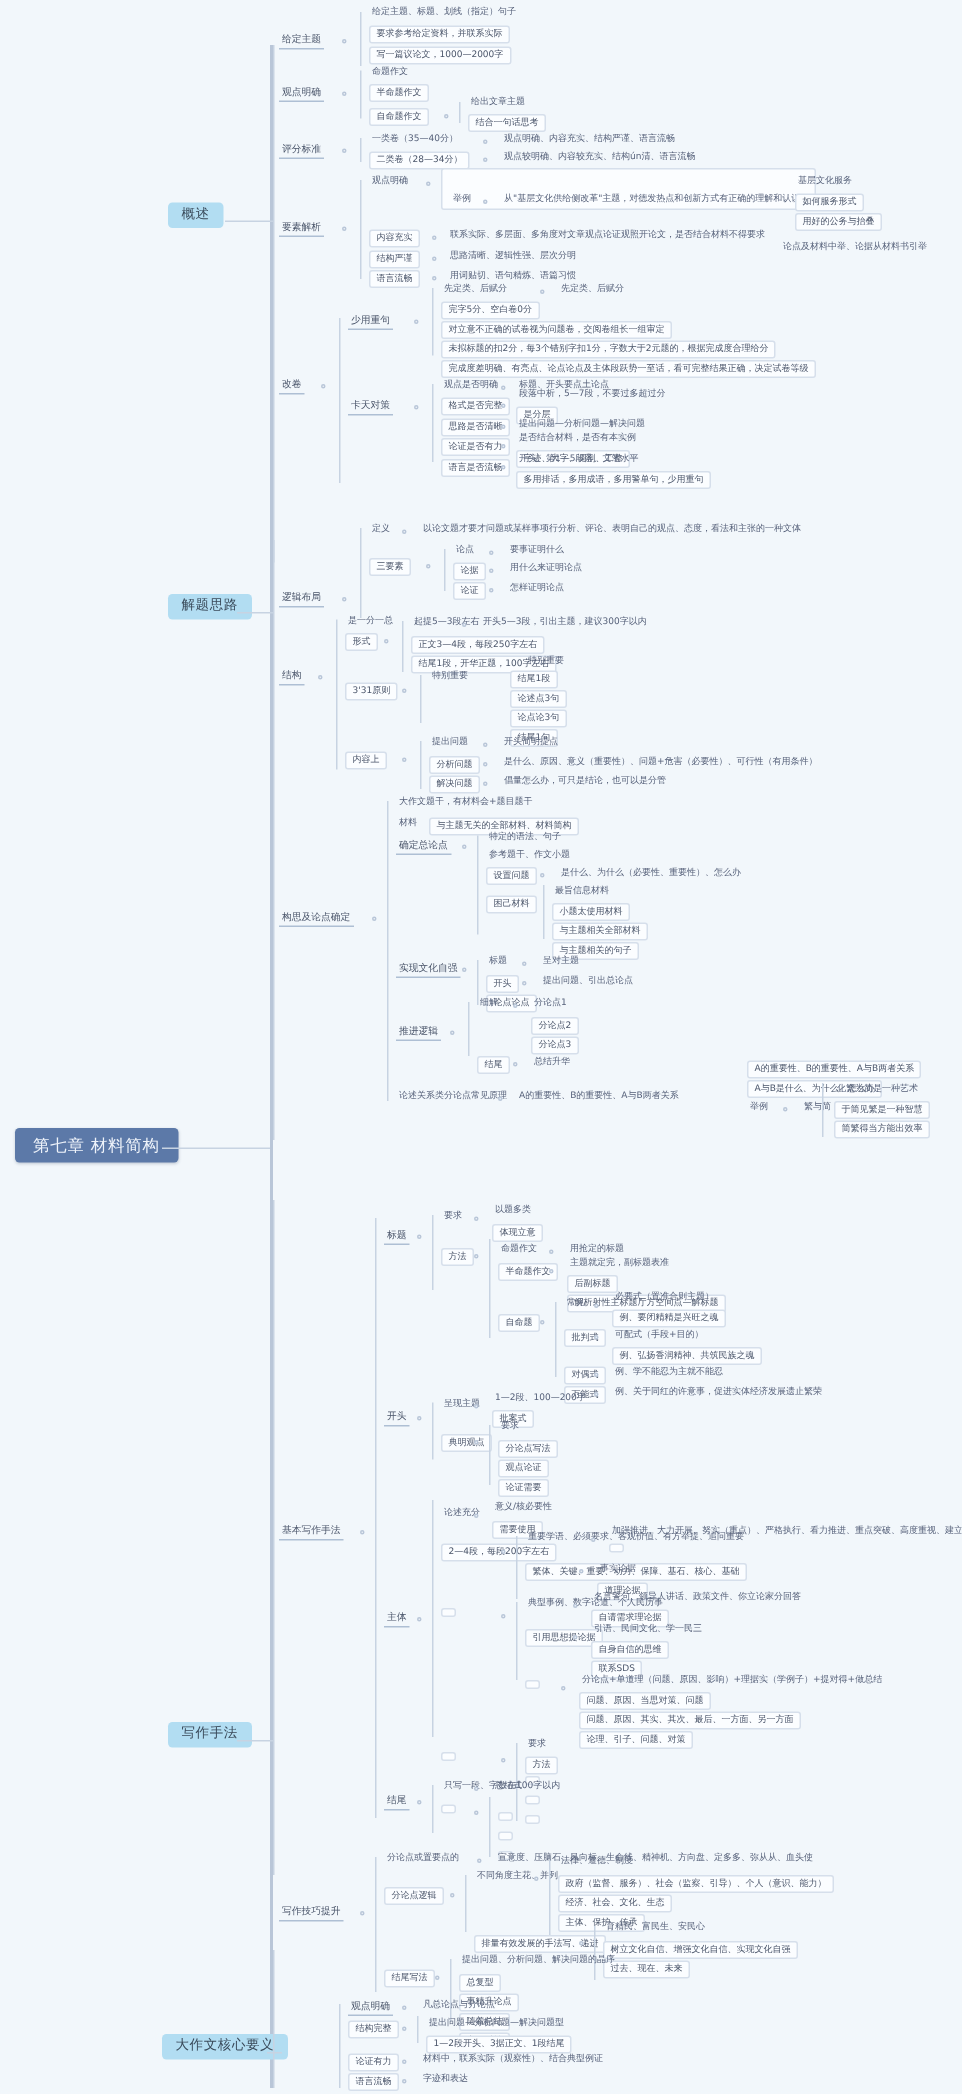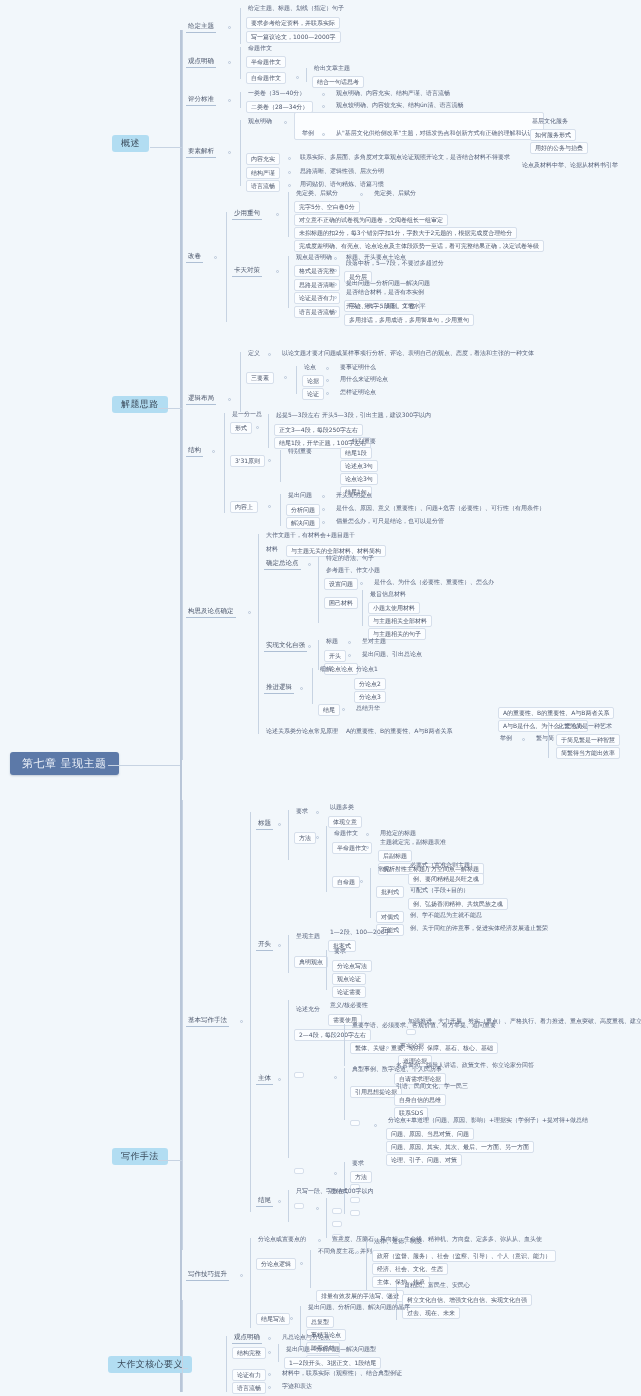--- a/index.html
+++ b/index.html
@@ -78,21 +78,21 @@
   }
 </style>
 </head>
 <body>
 
 <div id="canvas">
 
   <div class="ln trunk" style="left:180px; top:30px; height:1362px;"></div>
 
   <div class="node n-root" style="left:10px; top:752px;">
-    <span class="txt">第七章 呈现主题</span>
+    <span class="txt">第七章 材料简构</span>
   </div>
   <div class="ln lnh" style="left:108px; top:765px; width:72px;"></div>
 
   <div class="node n-l2" style="left:112px; top:135px;">
     <span class="txt">概述</span>
   </div>
   <div class="node n-l2" style="left:112px; top:396px;">
     <span class="txt">解题思路</span>
   </div>
   <div class="node n-l2" style="left:112px; top:1148px;">

